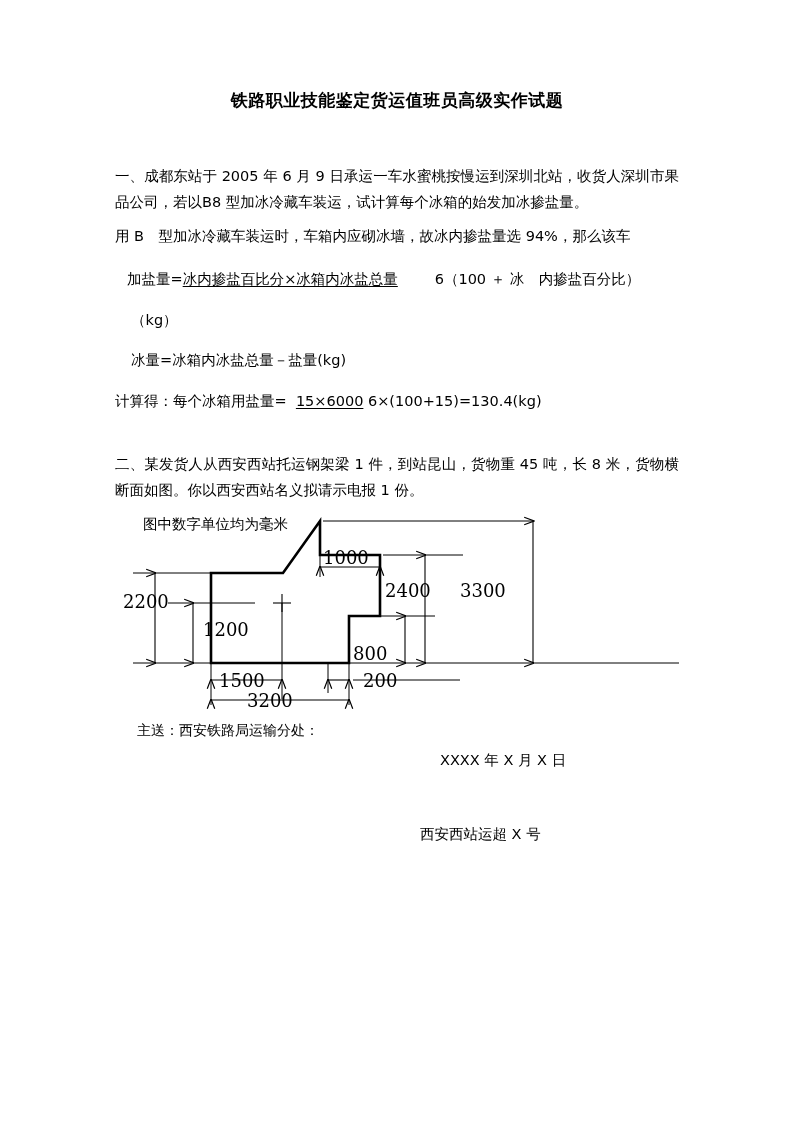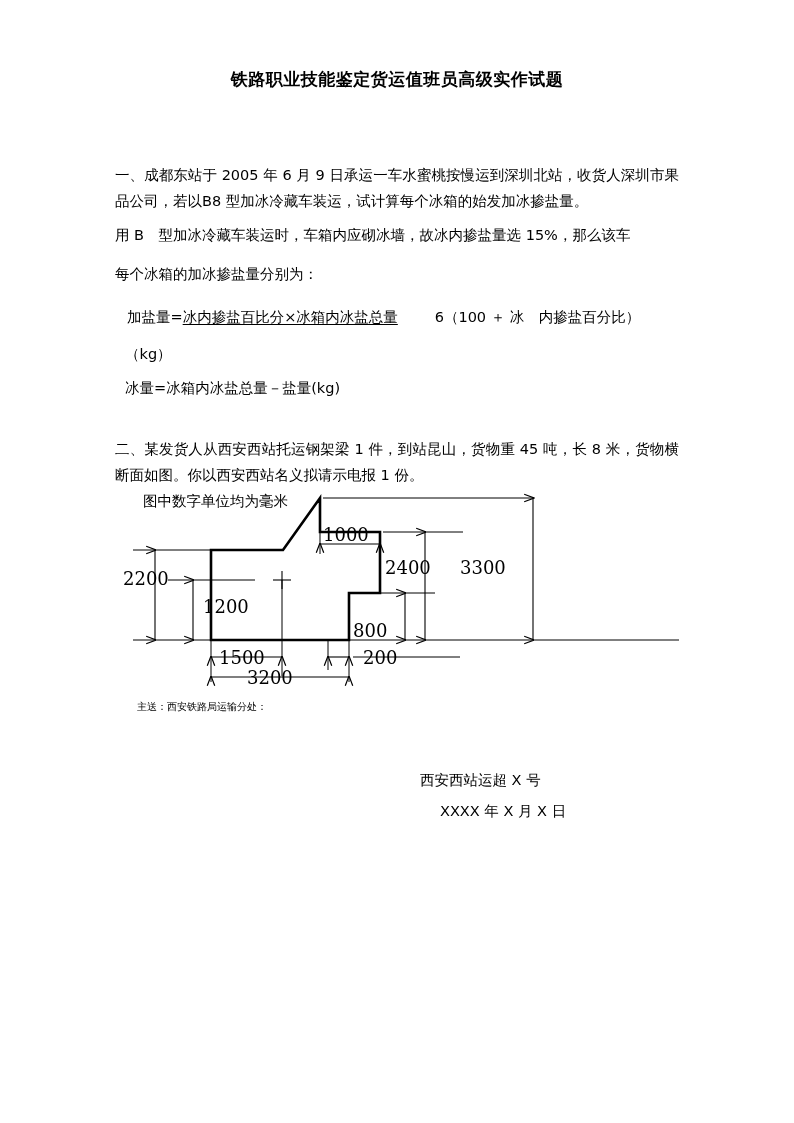--- a/index.html
+++ b/index.html
@@ -20,32 +20,32 @@
     width: 794px;
     height: 1123px;
     box-sizing: border-box;
     padding: 0 115px;
   }
   .doc-title {
     text-align: center;
     font-size: 17px;
     font-weight: bold;
     letter-spacing: 0.5px;
-    margin: 16px;
-    padding-top: 51px;
+    margin: 0;
+    padding-top: 88px;
     line-height: 24px;
   }
   .para {
     font-size: 14.5px;
     line-height: 26px;
     text-align: justify;
     margin: 0;
   }
   .para.q1 {
-    margin-top: 71px;
+    margin-top: 51px;
   }
   .para.loose {
     line-height: 35px;
     margin-top: 4px;
   }
   .formula-row {
     font-size: 14.5px;
     line-height: 26px;
     margin: 12px;
     white-space: pre;
@@ -53,50 +53,50 @@
   .formula-block {
     margin-top: 12px;
   }
   .uline {
     text-decoration: underline;
     text-underline-offset: 2px;
   }
   .kg-line {
     font-size: 14.5px;
     line-height: 24px;
-    margin: 10px;
+    margin: 16px;
   }
   .calc-line {
     font-size: 14.5px;
     line-height: 27px;
     margin: 0;
     white-space: pre;
   }
   .calc-indent {
     padding-left: 78px;
   }
   .para.q2 {
     margin-top: 36px;
   }
   .fig-wrap {
     position: relative;
     width: 564px;
     height: 200px;
-    margin-top: 4px;
+    margin-top: 12px;
     text-align: right;
   }
   .fig-caption {
     position: absolute;
     left: 28px;
     top: 0px;
     font-size: 14.5px;
     white-space: nowrap;
   }
   .telegram-head {
-    font-size: 10px;
+    font-size: 14px;
     line-height: 30px;
     margin: 0;
     padding-left: 22px;
   }
   .telegram-body {
     font-size: 14.5px;
     line-height: 31px;
     margin: 0;
     text-align: justify;
     text-indent: 29px;
@@ -116,30 +116,30 @@
 </style>
 </head>
 <body>
 
 <div class="page">
 
   <h1 class="doc-title">铁路职业技能鉴定货运值班员高级实作试题</h1>
 
   <p class="para q1">一、成都东站于 2005 年 6 月 9 日承运一车水蜜桃按慢运到深圳北站，收货人深圳市果品公司，若以B8 型加冰冷藏车装运，试计算每个冰箱的始发加冰掺盐量。</p>
 
-  <p class="para loose">用 B　型加冰冷藏车装运时，车箱内应砌冰墙，故冰内掺盐量选 15%，那么该车</p>
-  <p class="para loose">每个冰箱的加冰掺盐量分别为：</p>
+  <p class="para loose">用 B　型加冰冷藏车装运时，车箱内应砌冰墙，故冰内掺盐量选 94%，那么该车</p>
 
   <div class="formula-block">
     <div class="formula-row"><span>加盐量=</span><span class="uline">冰内掺盐百比分×冰箱内冰盐总量</span><span>        </span><span>6（100 ＋ 冰　内掺盐百分比）</span></div>
     <div class="kg-line">（kg）</div>
   </div>
 
   <p class="kg-line" style="margin-top:10px;">冰量=冰箱内冰盐总量－盐量(kg)</p>
 
+  <div class="calc-line" style="margin-top:9px;"><span>计算得：每个冰箱用盐量=</span><span>  </span><span class="uline">15×6000</span><span> </span><span>6×(100+15)=130.4(kg)</span></div>
 
 
   <p class="para q2">二、某发货人从西安西站托运钢架梁 1 件，到站昆山，货物重 45 吨，长 8 米，货物横断面如图。你以西安西站名义拟请示电报 1 份。</p>
 
   <div class="fig-wrap">
     <div class="fig-caption">图中数字单位均为毫米</div>
 
     <svg width="564" height="200" viewBox="0 0 564 200">
       <defs>
         <marker id="arrUp" markerWidth="10" markerHeight="10" refX="5" refY="1" orient="auto">
@@ -213,16 +213,16 @@
       <text x="238" y="145" font-size="18">800</text>
       <text x="104" y="172" font-size="18">1500</text>
       <text x="132" y="192" font-size="18">3200</text>
       <text x="248" y="172" font-size="18">200</text>
     </svg>
   </div>
 
   <p class="telegram-head">主送：西安铁路局运输分处：</p>
 
 
+  <p class="sign sign-2">XXXX 年 X 月 X 日</p>
   <p class="sign sign-1">西安西站运超 X 号</p>
-  <p class="sign sign-2">XXXX 年 X 月 X 日</p>
 
 </div>
 
 </body></html>

